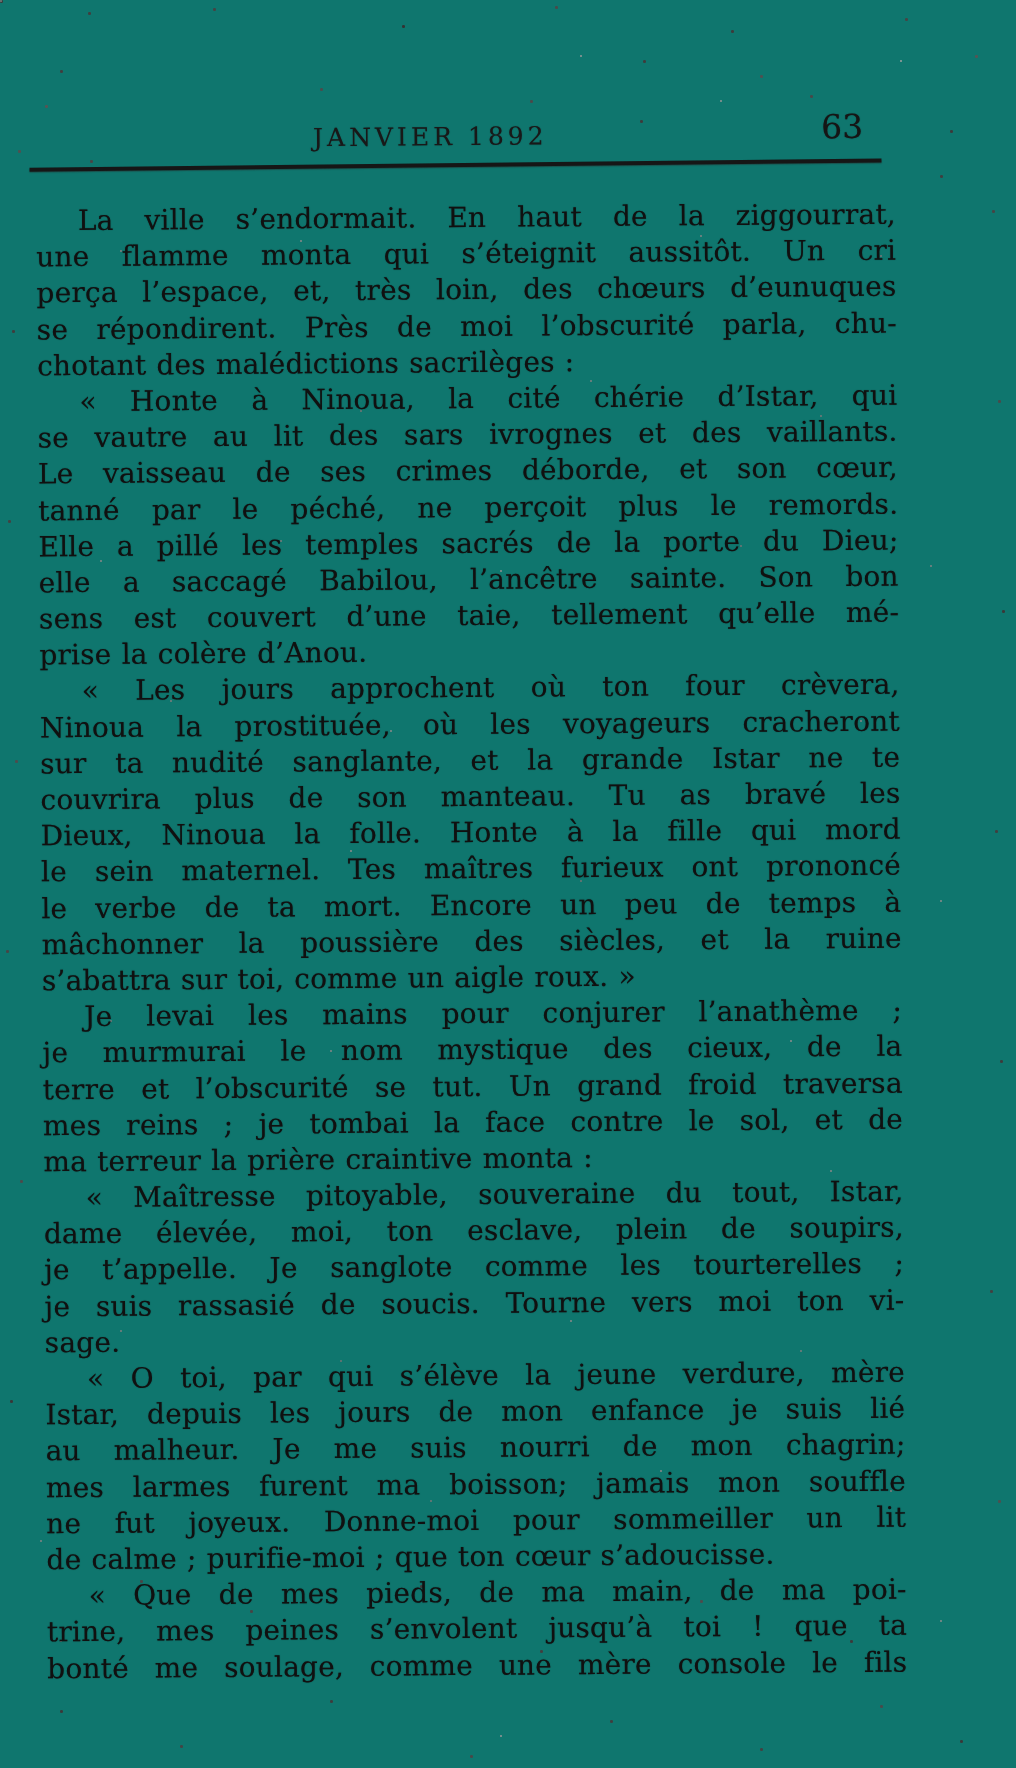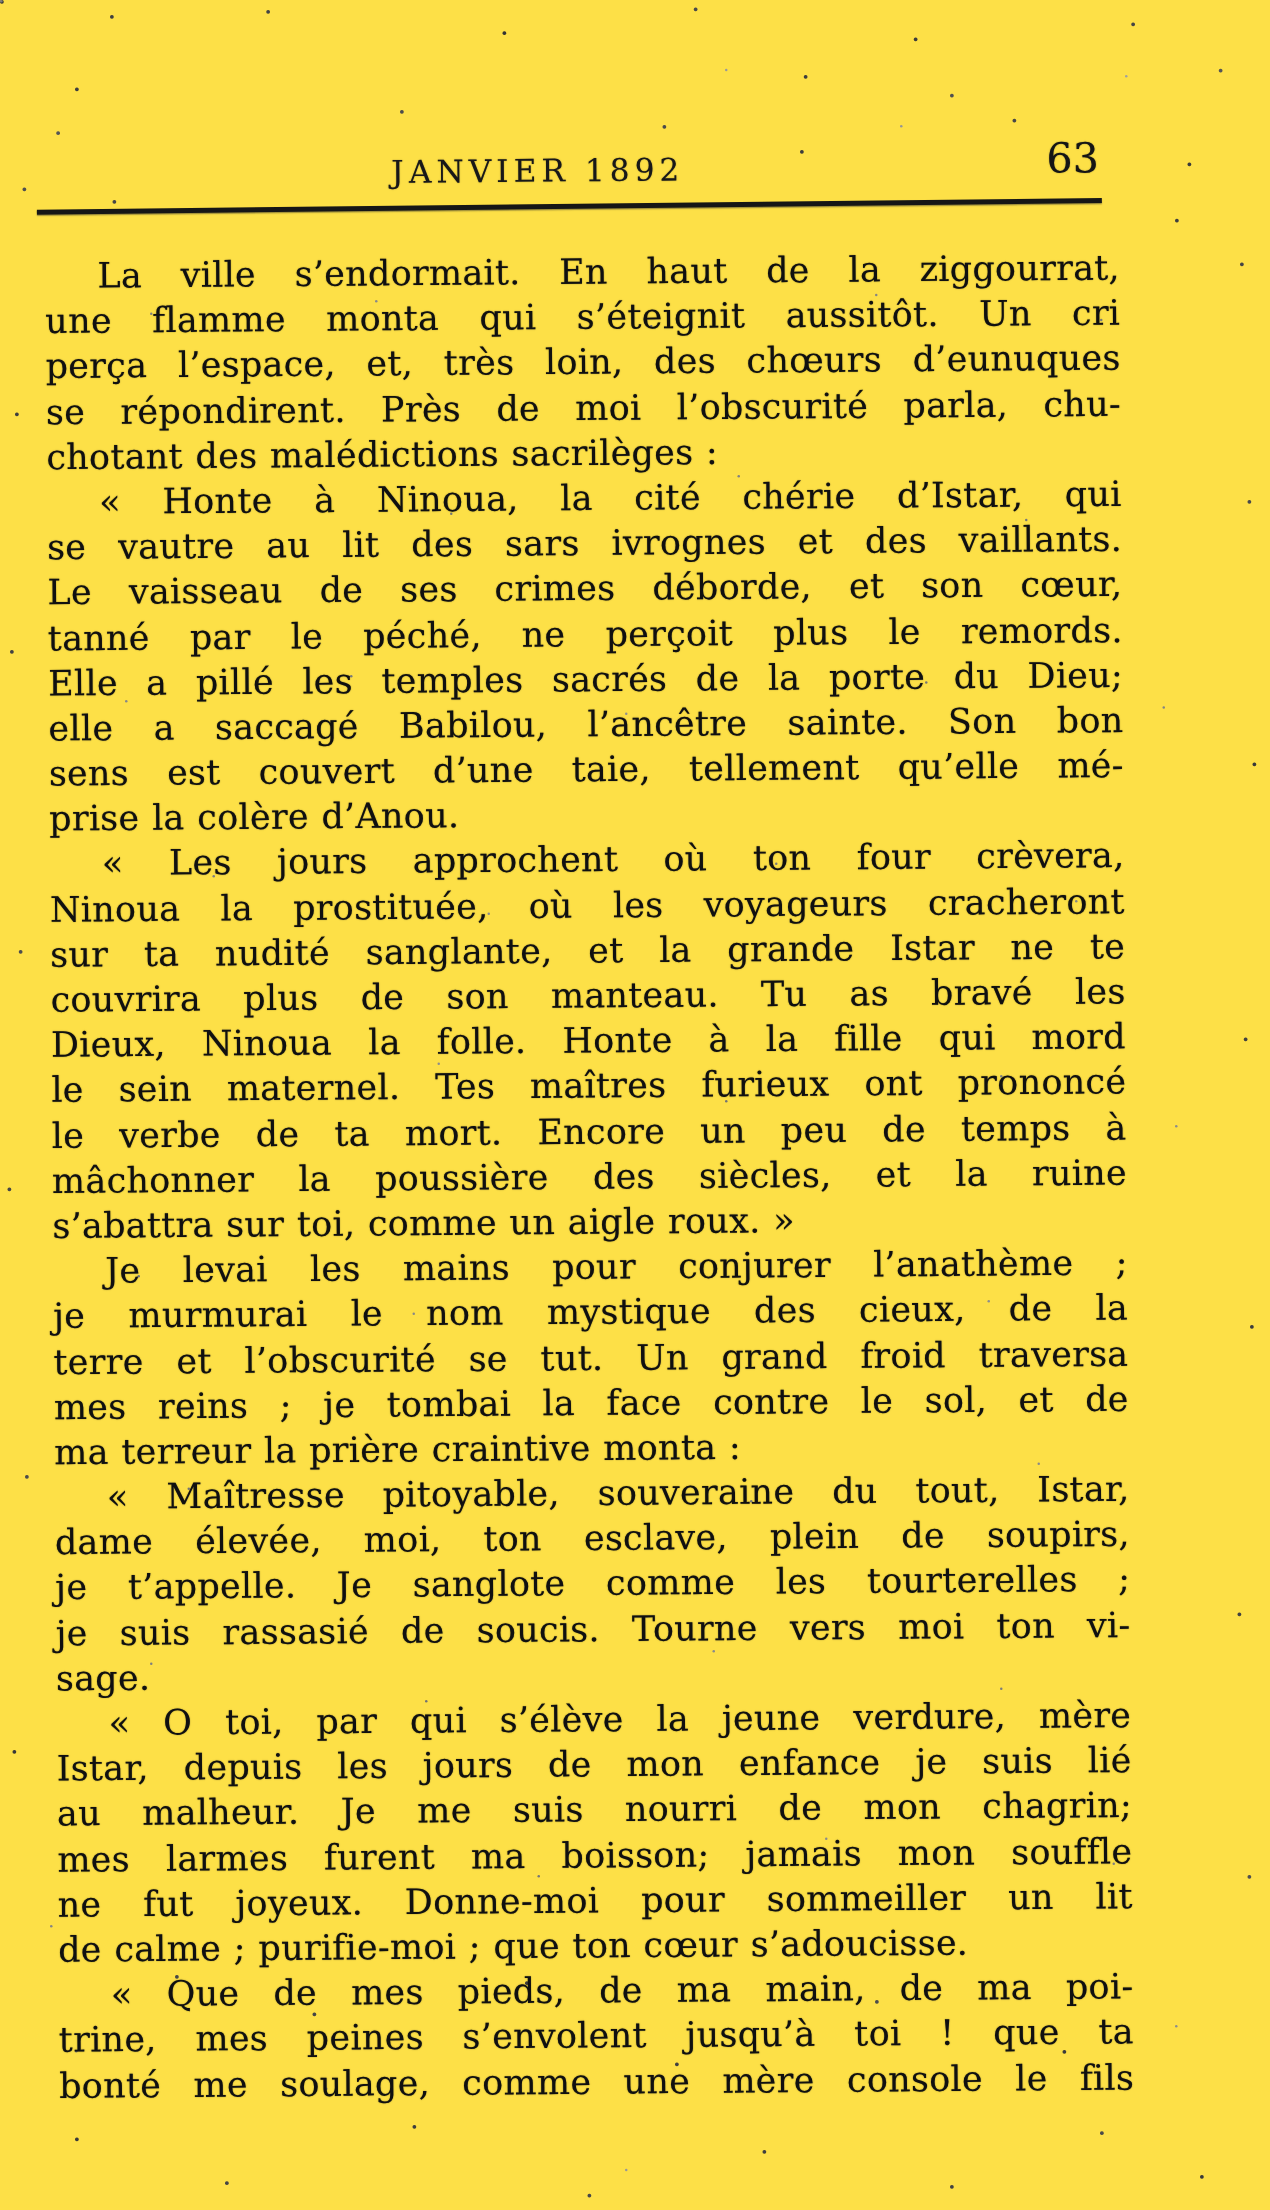--- a/index.html
+++ b/index.html
@@ -5,21 +5,21 @@
   html, body {
     margin: 0;
     padding: 0;
     background: #e8e8e6;
   }
   .page {
     position: relative;
     width: 1016px;
     height: 1768px;
     margin: 0 auto;
-    background: #fde047;
+    background: #0f766e;
     overflow: hidden;
     font-family: "DejaVu Serif", "Liberation Serif", serif;
     color: #121212;
   }
   
   .noise { position: absolute; inset: 0; pointer-events: none; }
   .noise::before {
     content: "";
     position: absolute; left: 0; top: 0;
     width: 3px; height: 3px; border-radius: 45%;
@@ -73,21 +73,21 @@
     text-align: center;
     transform: translateX(-35px);
     padding-top: 14px;
     font-size: 25px;
     letter-spacing: 4px;
     color: #181818;
     text-shadow: 0 0 1px rgba(25,25,25,0.55);
   }
   .page-number {
     position: absolute;
-    right: 16px;
+    right: 32px;
     top: 2px;
     font-size: 33px;
     color: #151515;
     text-shadow: 0 0 1px rgba(20,20,20,0.6);
   }
   .header-rule {
     margin-left: -6px;
     width: 852px;
     height: 4px;
     background: #161616;

